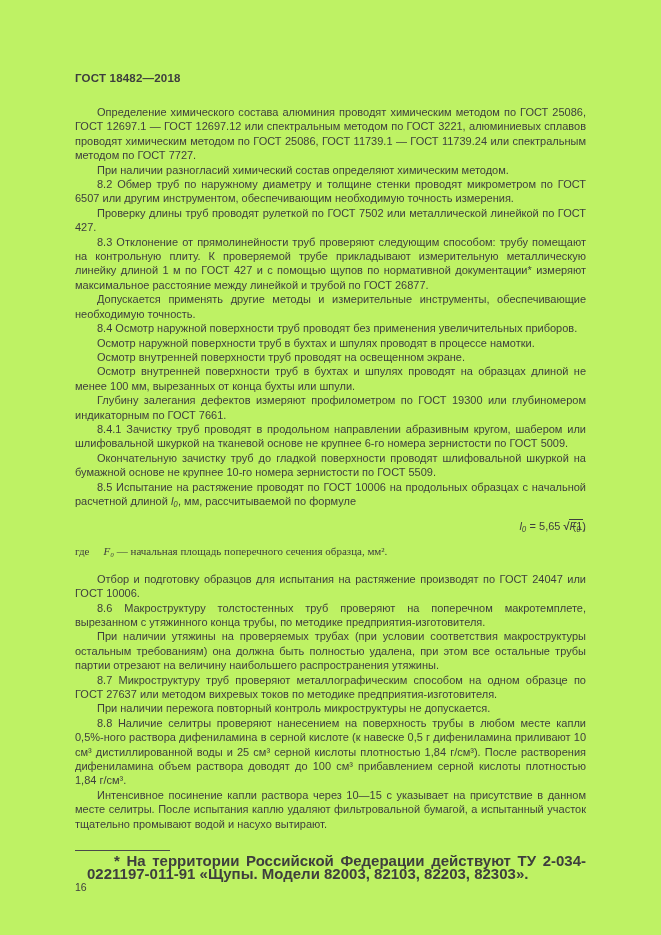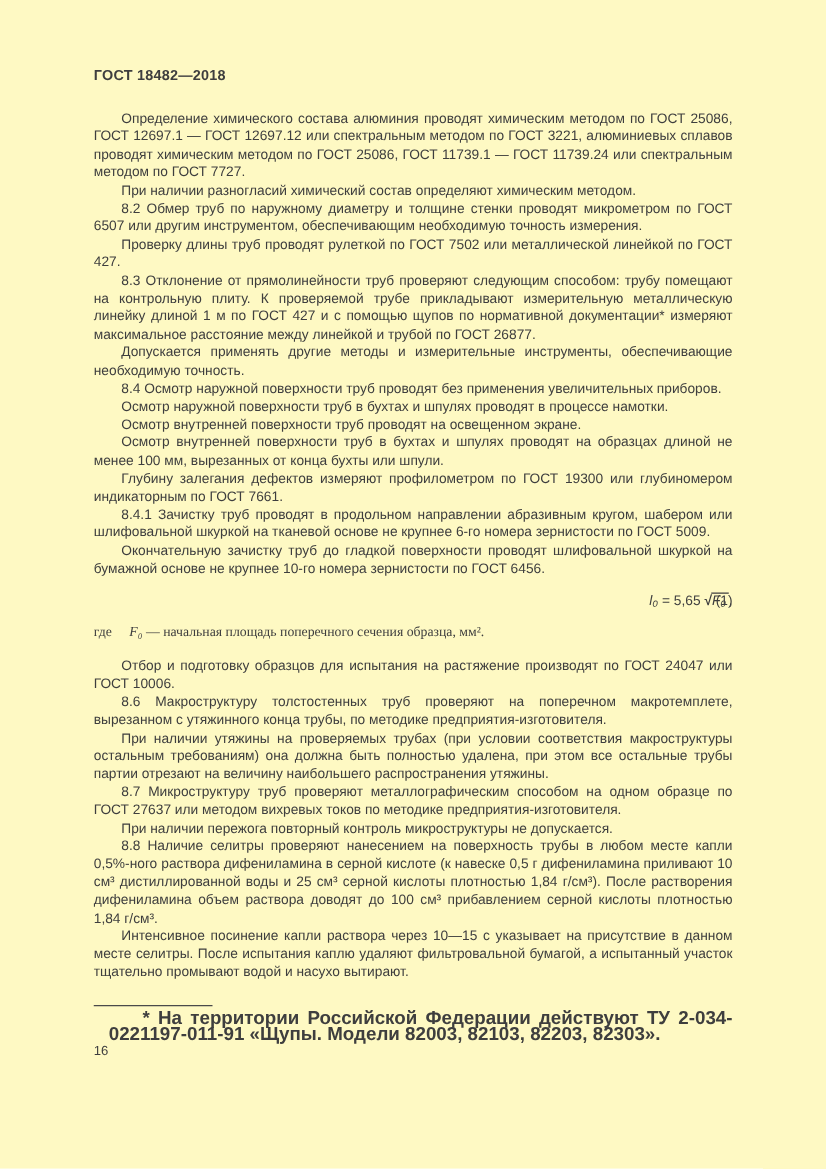--- a/index.html
+++ b/index.html
@@ -1,22 +1,22 @@
 <!DOCTYPE html>
 <html lang="ru"><head>
 <meta charset="utf-8">
 <style>
   html, body { margin: 0; padding: 0; background: #ffffff; }
   .page {
     position: relative;
     width: 661px;
     height: 935px;
-    background: #fef9c3;
+    background: #bef264;
     box-sizing: border-box;
-    padding: 55px 75px 0 75px;
+    padding: 72px 75px 0 75px;
     font-family: "Liberation Sans", "DejaVu Sans", sans-serif;
     color: #3e3e3e;
   }
   .doc-header {
     font-size: 11.5px;
     font-weight: bold;
     line-height: 13px;
     margin: 0 0 20px 0;
     letter-spacing: 0.2px;
   }
@@ -71,22 +71,23 @@
     <p class="para">8.2 Обмер труб по наружному диаметру и толщине стенки проводят микрометром по ГОСТ 6507 или другим инструментом, обеспечивающим необходимую точность измерения.</p>
     <p class="para">Проверку длины труб проводят рулеткой по ГОСТ 7502 или металлической линейкой по ГОСТ 427.</p>
     <p class="para">8.3 Отклонение от прямолинейности труб проверяют следующим способом: трубу помещают на контрольную плиту. К проверяемой трубе прикладывают измерительную металлическую линейку длиной 1 м по ГОСТ 427 и с помощью щупов по нормативной документации* измеряют максимальное расстояние между линейкой и трубой по ГОСТ 26877.</p>
     <p class="para">Допускается применять другие методы и измерительные инструменты, обеспечивающие необходимую точность.</p>
     <p class="para">8.4 Осмотр наружной поверхности труб проводят без применения увеличительных приборов.</p>
     <p class="para">Осмотр наружной поверхности труб в бухтах и шпулях проводят в процессе намотки.</p>
     <p class="para">Осмотр внутренней поверхности труб проводят на освещенном экране.</p>
     <p class="para">Осмотр внутренней поверхности труб в бухтах и шпулях проводят на образцах длиной не менее 100 мм, вырезанных от конца бухты или шпули.</p>
     <p class="para">Глубину залегания дефектов измеряют профилометром по ГОСТ 19300 или глубиномером индикаторным по ГОСТ 7661.</p>
     <p class="para">8.4.1 Зачистку труб проводят в продольном направлении абразивным кругом, шабером или шлифовальной шкуркой на тканевой основе не крупнее 6-го номера зернистости по ГОСТ 5009.</p>
-    <p class="para">Окончательную зачистку труб до гладкой поверхности проводят шлифовальной шкуркой на бумажной основе не крупнее 10-го номера зернистости по ГОСТ 6456.</p>
+    <p class="para">Окончательную зачистку труб до гладкой поверхности проводят шлифовальной шкуркой на бумажной основе не крупнее 10-го номера зернистости по ГОСТ 5509.</p>
 
+    <p class="para"><span>8.5 Испытание на растяжение проводят по ГОСТ 10006 на продольных образцах с начальной расчетной длиной </span><i>l₀</i><span>, мм, рассчитываемой по формуле</span></p>
 
     <div class="formula-row">
       <span class="formula"><i>l₀</i><span> = 5,65 </span><span class="sqrt">√</span><i class="radicand">F₀</i><span>,</span></span>
       <span class="formula-number">(1)</span>
     </div>
 
     <p class="para where-line"><span>где</span><span class="where-gap"></span><i>F₀</i><span> — начальная площадь поперечного сечения образца, мм².</span></p>
 
     <p class="para gap-top">Отбор и подготовку образцов для испытания на растяжение производят по ГОСТ 24047 или ГОСТ 10006.</p>
     <p class="para">8.6 Макроструктуру толстостенных труб проверяют на поперечном макротемплете, вырезанном с утяжинного конца трубы, по методике предприятия-изготовителя.</p>

